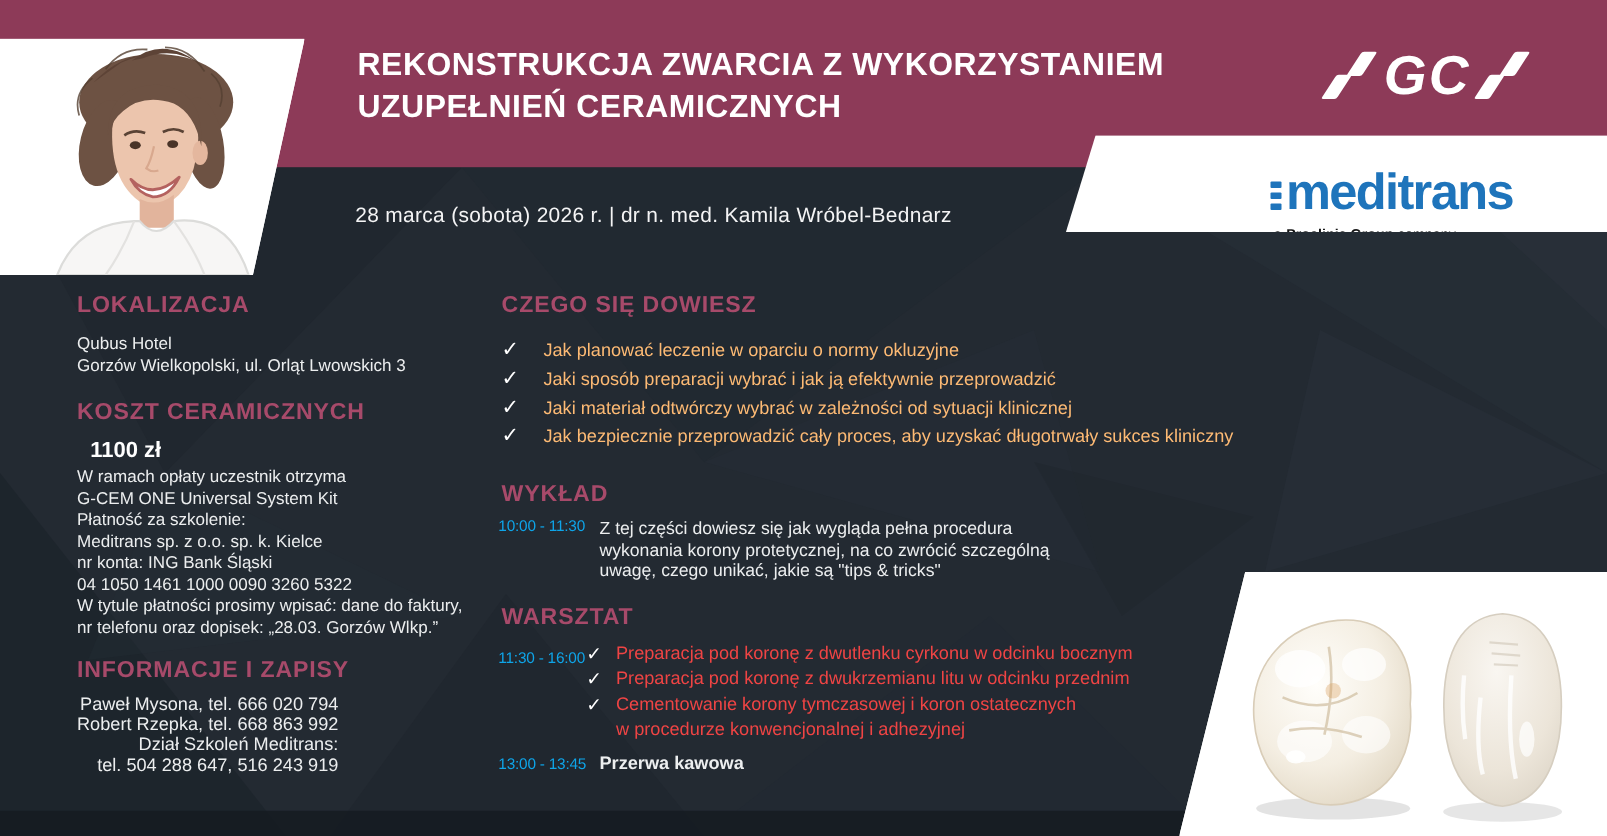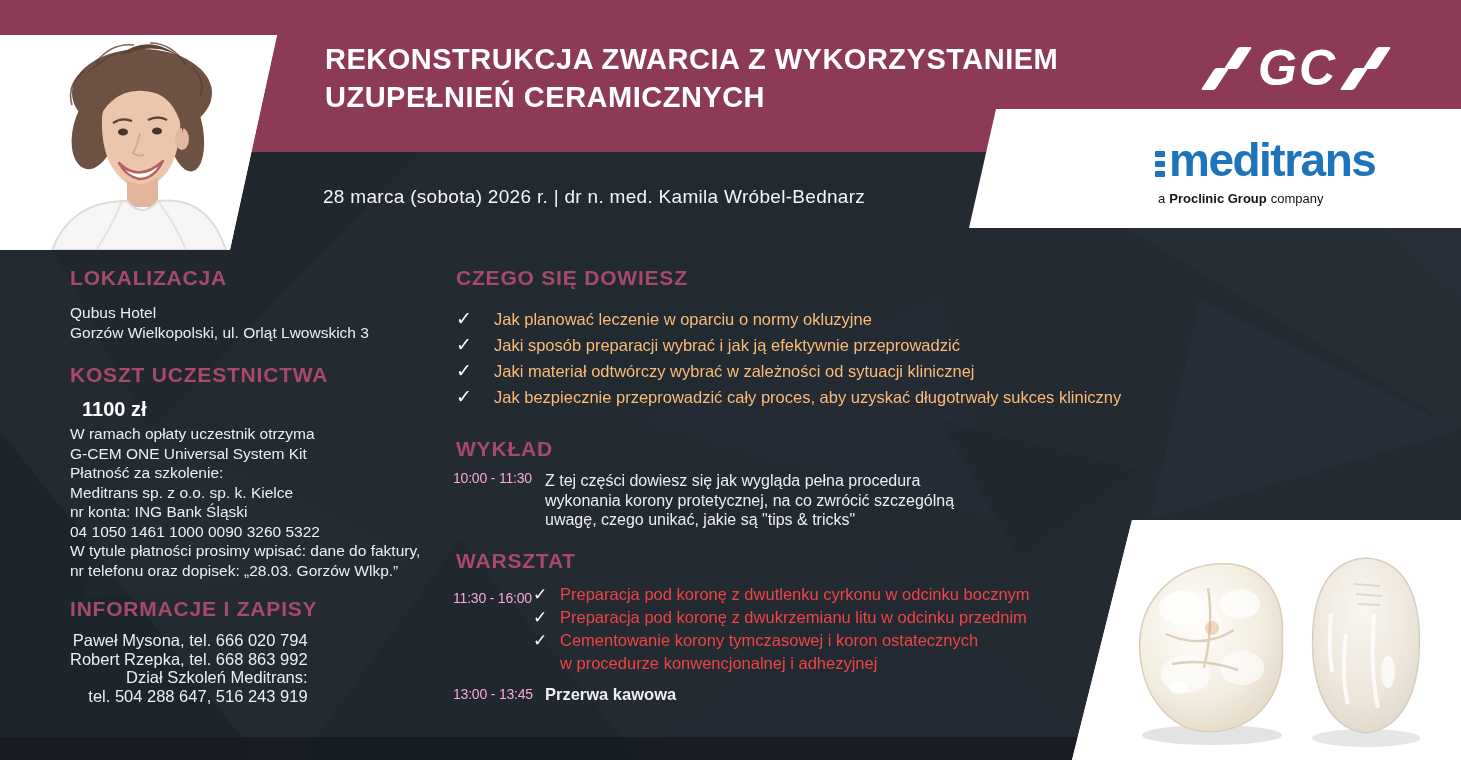--- a/index.html
+++ b/index.html
@@ -18,41 +18,41 @@
 
   
   .gc-logo{left:1208px;top:42px;z-index:3;display:flex;align-items:flex-start;}
   .gc-slab{width:14px;height:22px;background:#fff;transform:skewX(-33deg);border-radius:2px;margin-right:9px;}
   .gc-slab.low{margin-top:26px;}
   .gc-slab.high{margin-top:5px;}
   .gc-text{font-size:50px;line-height:52px;font-weight:bold;font-style:italic;
     color:#fff;margin:0 10px 0 4px;letter-spacing:2px;}
 
   
-  .logo-panel{left:965px;top:109px;width:496px;height:119px;background:#ffffff;z-index:3;
+  .logo-panel{left:965px;top:123px;width:496px;height:88px;background:#ffffff;z-index:3;
     clip-path:polygon(31px 0,100% 0,100% 100%,4px 100%);}
   .meditrans{position:absolute;left:190px;top:26px;padding-left:14px;}
   .m-dots{position:absolute;left:0;top:16px;display:flex;flex-direction:column;}
   .m-dots i{width:10px;height:6px;background:#1e74bb;border-radius:1px;margin-bottom:4px;}
   .meditrans-text{font-size:46px;line-height:50px;font-weight:bold;color:#1e74bb;letter-spacing:-1.5px;}
   .tagline{position:absolute;left:193px;top:82px;font-size:13px;color:#151515;white-space:nowrap;}
   .tagline b{margin:0 4px;}
 
   
   .h-pink{color:#a74a6a;font-weight:bold;font-size:21px;letter-spacing:.8px;z-index:3;}
   .txt{color:#eceeef;font-size:15.5px;line-height:19.5px;z-index:3;}
   .price{color:#ffffff;font-weight:bold;font-size:20px;z-index:3;}
   .info-lines{font-size:16.5px;line-height:18.5px;text-align:right;}
 
   
   .check-list{left:456px;top:306px;z-index:3;}
   .check-row{display:flex;height:26px;line-height:26px;}
   .chk{width:38px;color:#ffffff;font-size:19px;flex:none;}
   .check-row span.it{color:#fdba74;font-size:16.5px;white-space:nowrap;}
-  .time{color:#f9a8d4;font-size:14px;z-index:3;letter-spacing:-.2px;}
+  .time{color:#0ea5e9;font-size:14px;z-index:3;letter-spacing:-.2px;}
   .desc{left:545px;top:471px;color:#eceeef;font-size:16px;line-height:19.5px;z-index:3;}
   .w-rows{left:533px;top:583px;z-index:3;}
   .w-row{display:flex;line-height:23px;}
   .w-row .chk{width:27px;font-size:17px;}
   .w-row span.it{color:#ef4444;font-size:16.5px;white-space:nowrap;}
   .break-label{left:545px;top:685px;color:#eceeef;font-size:16.5px;z-index:3;font-weight:bold;}
   .note{left:545px;top:707px;color:#c7cbcf;font-size:13px;font-style:italic;z-index:3;}
 
   
   .teeth-panel{left:1072px;top:520px;width:389px;height:240px;background:#ffffff;z-index:3;
@@ -148,21 +148,21 @@
   </div>
 
   <div class="abs date-line nw">28 marca (sobota) 2026 r. | dr n. med. Kamila Wróbel-Bednarz</div>
 
   <div class="abs h-pink nw" style="left:70px;top:266px;">LOKALIZACJA</div>
   <div class="abs txt nw" style="left:70px;top:303px;">
     <div>Qubus Hotel</div>
     <div>Gorzów Wielkopolski, ul. Orląt Lwowskich 3</div>
   </div>
 
-  <div class="abs h-pink nw" style="left:70px;top:363px;">KOSZT UCZESTNICTWA</div>
+  <div class="abs h-pink nw" style="left:70px;top:363px;">KOSZT CERAMICZNYCH</div>
   <div class="abs price nw" style="left:70px;top:398px;margin-left:12px;">1100 zł</div>
   <div class="abs txt nw" style="left:70px;top:424px;">
     <div>W ramach opłaty uczestnik otrzyma</div>
     <div>G-CEM ONE Universal System Kit</div>
     <div>Płatność za szkolenie:</div>
     <div>Meditrans sp. z o.o. sp. k. Kielce</div>
     <div>nr konta: ING Bank Śląski</div>
     <div>04 1050 1461 1000 0090 3260 5322</div>
     <div>W tytule płatności prosimy wpisać: dane do faktury,</div>
     <div>nr telefonu oraz dopisek: „28.03. Gorzów Wlkp.”</div>

